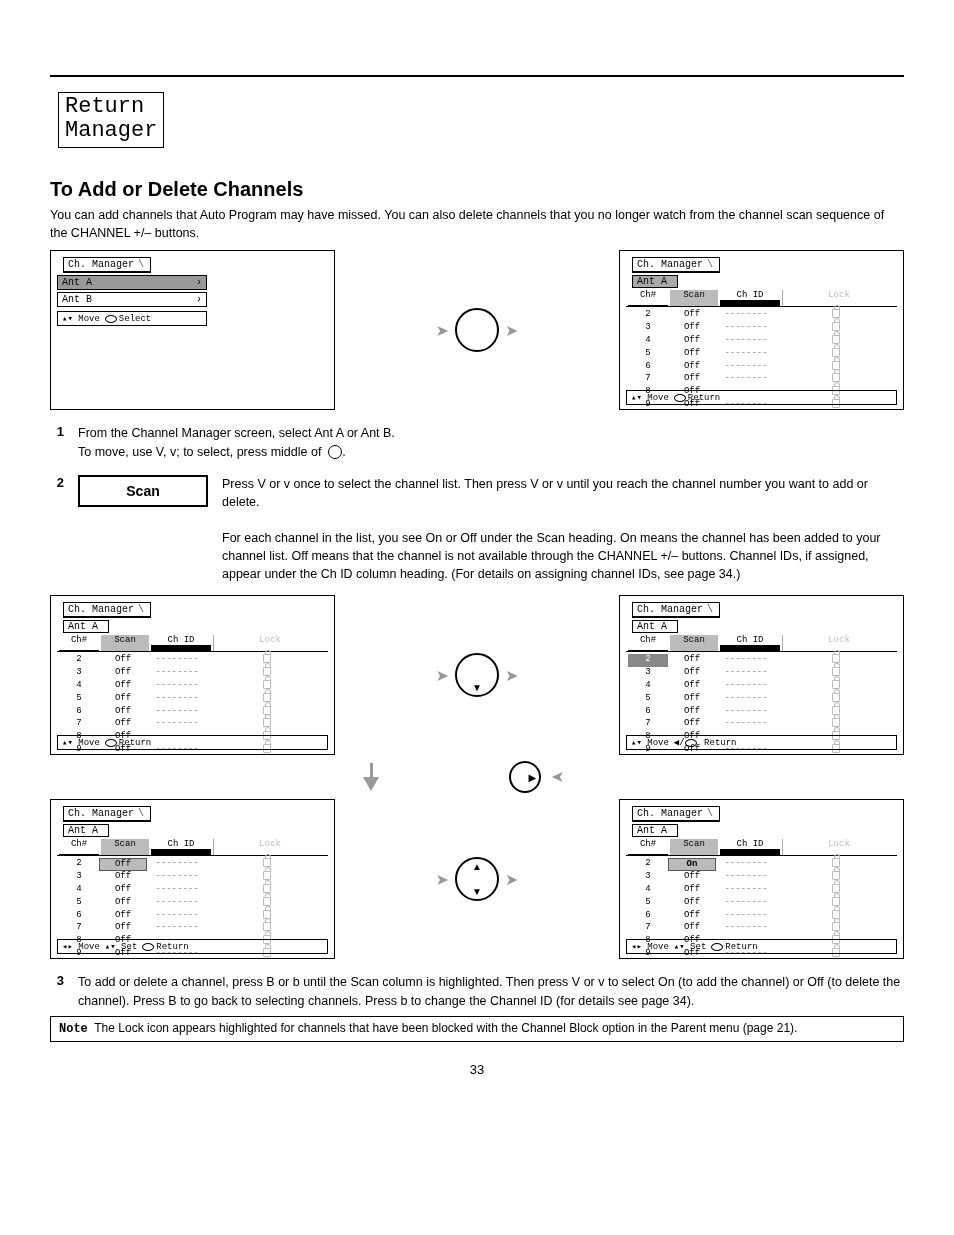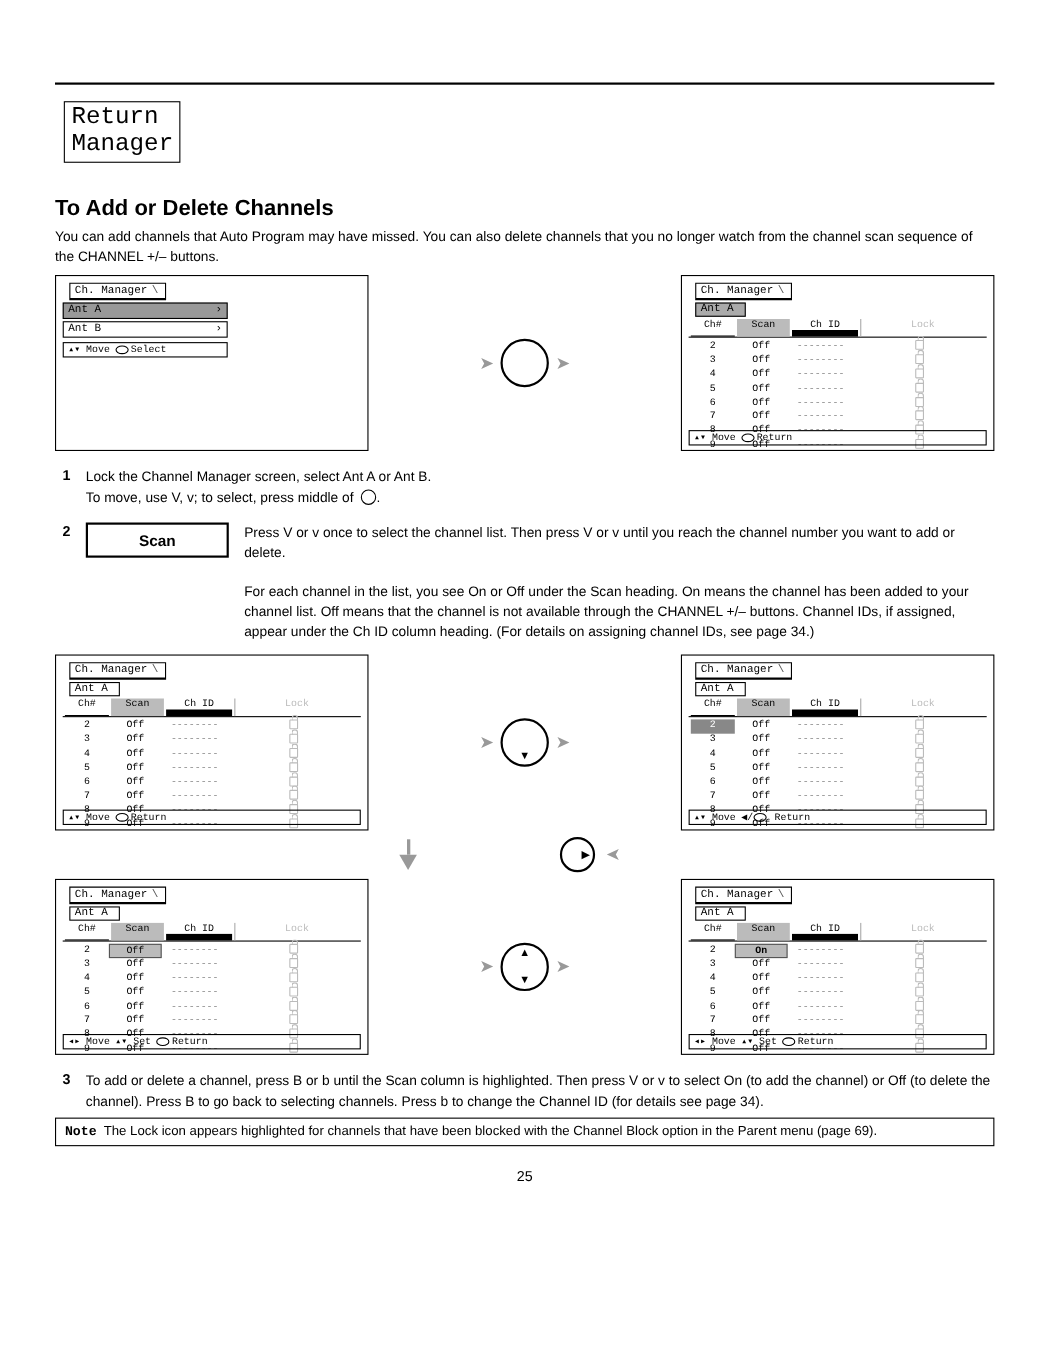--- a/index.html
+++ b/index.html
@@ -241,21 +241,21 @@
       <span><span class="arrows">▴▾</span> <span>Move</span></span>
       <span><span class="oval"></span><span>Return</span></span>
     </div>
   </div>
 </div>
 
 
 <div class="step-row">
   <div class="step-num">1</div>
   <div class="step-content">
-    <span>Lock the Channel Manager screen, select Ant A or Ant B.</span><br>
+    <span>From the Channel Manager screen, select Ant A or Ant B.</span><br>
     <span>To move, use V, v; to select, press middle of</span>&nbsp;
     <span class="joy" style="width:14px;height:14px;display:inline-block;vertical-align:middle;border-width:1px;"></span><span>.</span>
   </div>
 </div>
 
 
 <div class="step-row">
   <div class="step-num">2</div>
   <div class="step-label-box">Scan</div>
   <div class="step-content">
@@ -576,19 +576,19 @@
 <div class="step-row">
   <div class="step-num">3</div>
   <div class="step-content">
     <span>To add or delete a channel, press B or b until the Scan column is highlighted. Then press V or v to select On (to add the channel) or Off (to delete the channel). Press B to go back to selecting channels. Press b to change the Channel ID (for details see page 34).</span>
   </div>
 </div>
 
 
 <div class="note-box">
   <span class="note-label">Note</span>&nbsp;
-  <span>The Lock icon appears highlighted for channels that have been blocked with the Channel Block option in the Parent menu (page 69).</span>
-</div>
-
-<div class="page-num">25</div>
+  <span>The Lock icon appears highlighted for channels that have been blocked with the Channel Block option in the Parent menu (page 21).</span>
+</div>
+
+<div class="page-num">33</div>
 
 
 
 
 </body></html>

